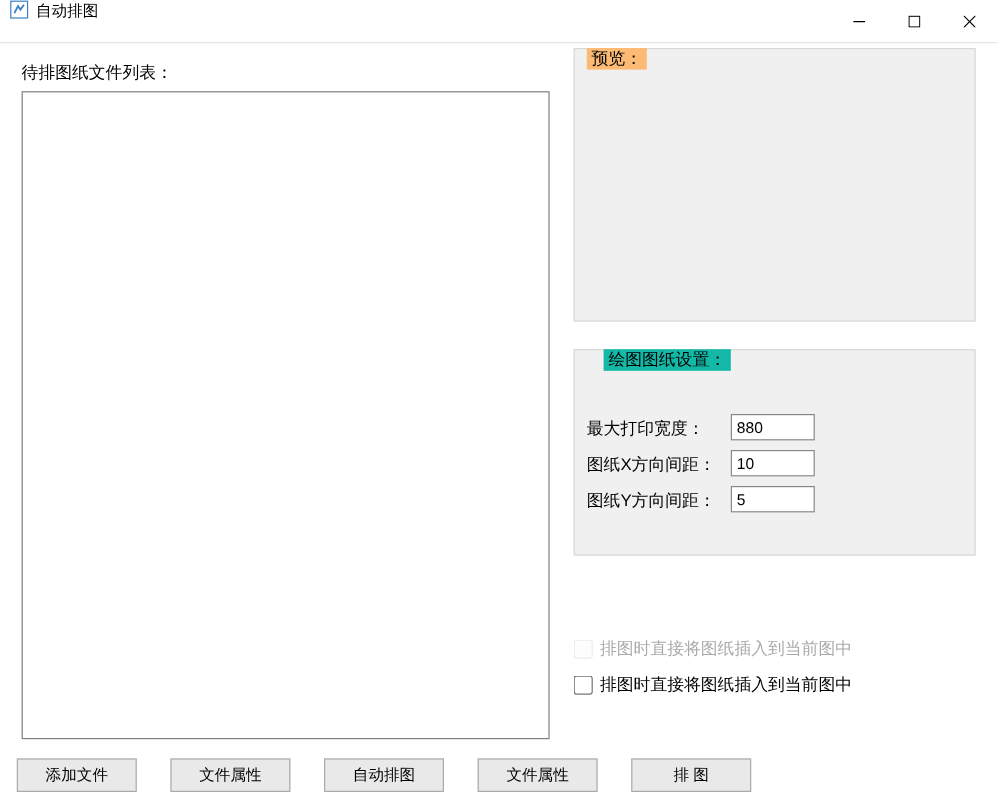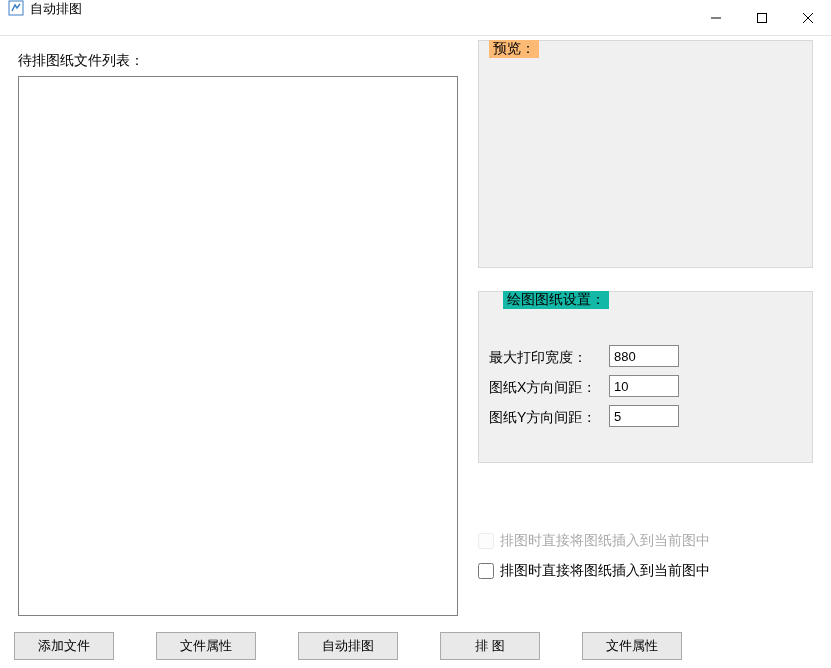--- a/index.html
+++ b/index.html
@@ -143,21 +143,21 @@
 }
 .crow.disabled { color: #aaa; }
 .crow.disabled input[type=checkbox] { opacity: 0.4; }
 
 .button-row {
   position: absolute;
   left: 14px;
   bottom: 8px;
   width: 805px;
   display: flex;
-  gap: 42px;
+  gap: 28px;
 }
 .button-row button {
   width: 100px;
   height: 28px;
   background: #e9e9e9;
   border: 1px solid #aaa;
   font-family: inherit;
   font-size: 13px;
   cursor: pointer;
   color: #000;
@@ -229,17 +229,17 @@
     <label class="crow">
       <input type="checkbox" style="">
       <span>排图时直接将图纸插入到当前图中</span>
     </label>
   </div>
 
   <div class="button-row">
     <button>添加文件</button>
     <button>文件属性</button>
     <button>自动排图</button>
+    <button>文件属性</button>
     <button>排  图</button>
-    <button>文件属性</button>
   </div>
 
 </div>
 
 </body></html>

